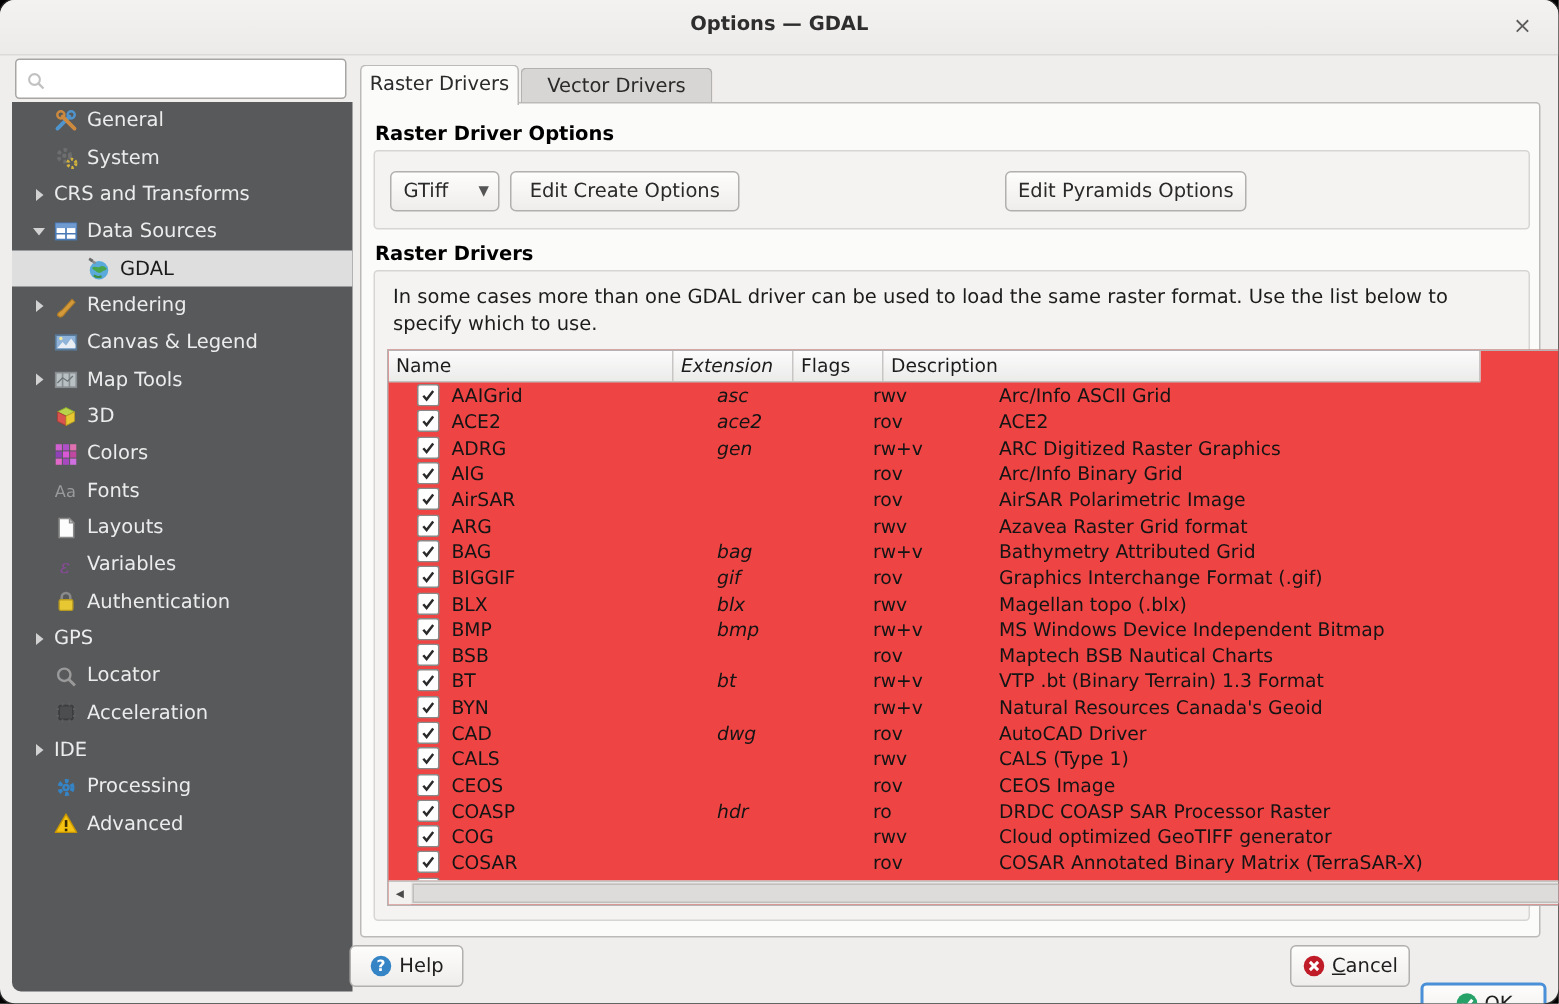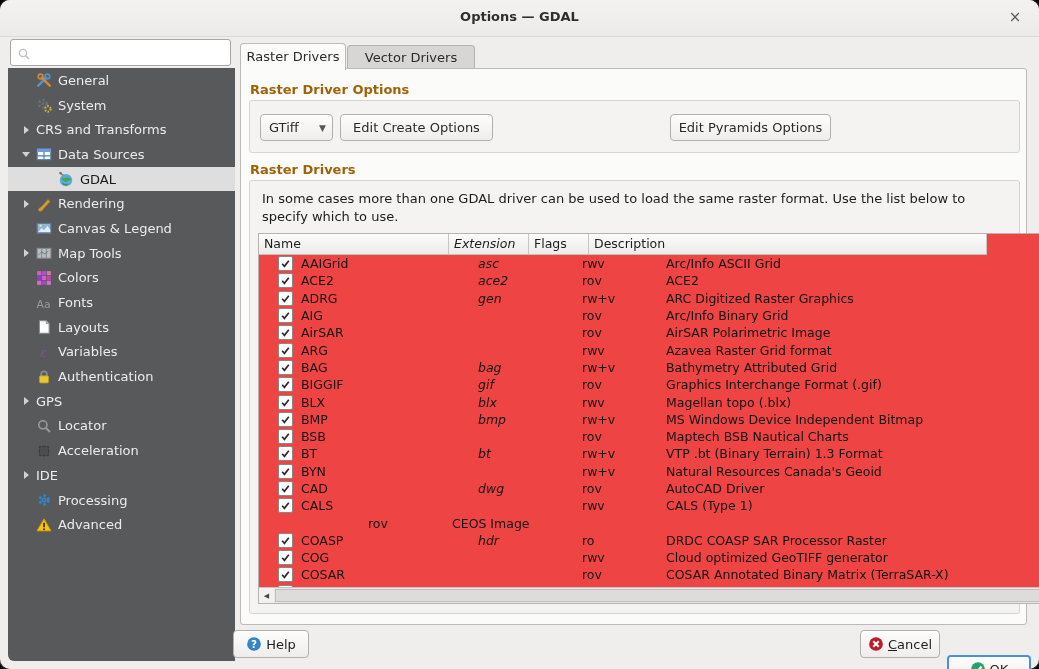--- a/index.html
+++ b/index.html
@@ -18,21 +18,21 @@
   .expander{width:20px;flex:0 0 20px;display:flex;align-items:center;justify-content:center;}
   .expander.collapsed::before{content:"";border-left:5px solid #d2d2d2;border-top:4px solid transparent;border-bottom:4px solid transparent;}
   .expander.expanded::before{content:"";border-top:5px solid #d2d2d2;border-left:4px solid transparent;border-right:4px solid transparent;}
   .sb-icon{width:16px;height:16px;margin-right:6px;flex:0 0 16px;}
   .sb-icon svg{width:16px;height:16px;display:block;}
   
   .tab{position:absolute;font-size:13px;color:#2a2a2a;text-align:center;cursor:default;}
   #tab-raster{left:240px;top:43px;width:104px;height:26px;line-height:26px;background:#fbfbfa;border:1px solid #bcbab8;border-bottom:none;border-radius:4px 4px 0 0;z-index:3;}
   #tab-vector{left:347px;top:45px;width:126px;height:24px;line-height:24px;background:#d8d6d4;border:1px solid #b4b2b0;border-bottom:none;border-radius:4px 4px 0 0;z-index:1;}
   #tab-panel{position:absolute;left:240px;top:68px;width:787px;height:557px;background:#fbfbfa;border:1px solid #bcbab8;border-radius:0 3px 3px 3px;z-index:2;box-sizing:border-box;}
-  .group-title{position:absolute;left:9px;font-size:13px;font-weight:bold;color:#a16207;}
+  .group-title{position:absolute;left:9px;font-size:13px;font-weight:bold;color:#000000;}
   .group-box{position:absolute;left:8px;width:771px;background:#f4f3f1;border:1px solid #d7d5d3;border-radius:3px;box-sizing:border-box;}
   #group1-title{top:13px;}
   #group1-box{top:31px;height:53px;}
   #group2-title{top:93px;}
   #group2-box{top:111px;height:434px;}
   
   .btn{display:inline-flex;align-items:center;justify-content:center;background:linear-gradient(#fdfdfc,#efedeb);border:1px solid #b2b0ae;border-radius:4px;font-size:13px;color:#2a2a2a;cursor:default;box-sizing:border-box;}
   #driver-combo{position:absolute;left:10px;top:13px;width:73px;height:27px;padding:0 6px 0 8px;justify-content:space-between;}
   #driver-combo .arrow{font-size:9px;color:#555;margin-left:6px;}
   #btn-create{position:absolute;left:90px;top:13px;width:153px;height:27px;}
@@ -171,20 +171,31 @@
             <path d="M5 3v8.5M9 3v8.5" stroke="#878d91"></path>
             <path d="M2 9l3-3 3 2 3-3" fill="none" stroke="#6d7478" stroke-width=".8"></path>
           </svg>
         </span>
         <span class="sb-label">Map Tools</span>
       </div>
       <div class="sb-item">
         <span class="expander none"></span>
         <span class="sb-icon">
           <svg viewBox="0 0 14 14" xmlns="http://www.w3.org/2000/svg">
+            <path d="M7 1.5l5 2.5L7 6.5 2 4z" fill="#b9d34a" stroke="#8aa82a" stroke-width=".5"></path>
+            <path d="M2 4v5.5l5 2.5V6.5z" fill="#d9534f" stroke="#a83a36" stroke-width=".5"></path>
+            <path d="M12 4v5.5L7 12V6.5z" fill="#e8c832" stroke="#b89a20" stroke-width=".5"></path>
+          </svg>
+        </span>
+        <span class="sb-label">3D</span>
+      </div>
+      <div class="sb-item">
+        <span class="expander none"></span>
+        <span class="sb-icon">
+          <svg viewBox="0 0 14 14" xmlns="http://www.w3.org/2000/svg">
             <rect x="1" y="1" width="3.6" height="3.6" fill="#d060d0"></rect>
             <rect x="5.2" y="1" width="3.6" height="3.6" fill="#b050c8"></rect>
             <rect x="9.4" y="1" width="3.6" height="3.6" fill="#e070b0"></rect>
             <rect x="1" y="5.2" width="3.6" height="3.6" fill="#9040b8"></rect>
             <rect x="5.2" y="5.2" width="3.6" height="3.6" fill="#d858d8"></rect>
             <rect x="9.4" y="5.2" width="3.6" height="3.6" fill="#c048a0"></rect>
             <rect x="1" y="9.4" width="3.6" height="3.6" fill="#e068c8"></rect>
             <rect x="5.2" y="9.4" width="3.6" height="3.6" fill="#a848c0"></rect>
             <rect x="9.4" y="9.4" width="3.6" height="3.6" fill="#d070e0"></rect>
           </svg>
@@ -496,20 +507,28 @@
                     <path d="M2 5.3l2 2.3 4-5.2" fill="none" stroke="#2a2a2a" stroke-width="1.5"></path>
                   </svg>
                 </span>
                 <span>CALS</span>
               </div>
               <div class="dcell col-ext"></div>
               <div class="dcell col-flags">rwv</div>
               <div class="dcell col-desc">CALS (Type 1)</div>
             </div>
             <div class="drow">
+              <div class="dcell col-name name-cell">
+                <span class="cbx">
+                  <svg viewBox="0 0 10 10" xmlns="http://www.w3.org/2000/svg">
+                    <path d="M2 5.3l2 2.3 4-5.2" fill="none" stroke="#2a2a2a" stroke-width="1.5"></path>
+                  </svg>
+                </span>
+                <span>CEOS</span>
+              </div>
               <div class="dcell col-ext"></div>
               <div class="dcell col-flags">rov</div>
               <div class="dcell col-desc">CEOS Image</div>
             </div>
             <div class="drow">
               <div class="dcell col-name name-cell">
                 <span class="cbx">
                   <svg viewBox="0 0 10 10" xmlns="http://www.w3.org/2000/svg">
                     <path d="M2 5.3l2 2.3 4-5.2" fill="none" stroke="#2a2a2a" stroke-width="1.5"></path>
                   </svg>

